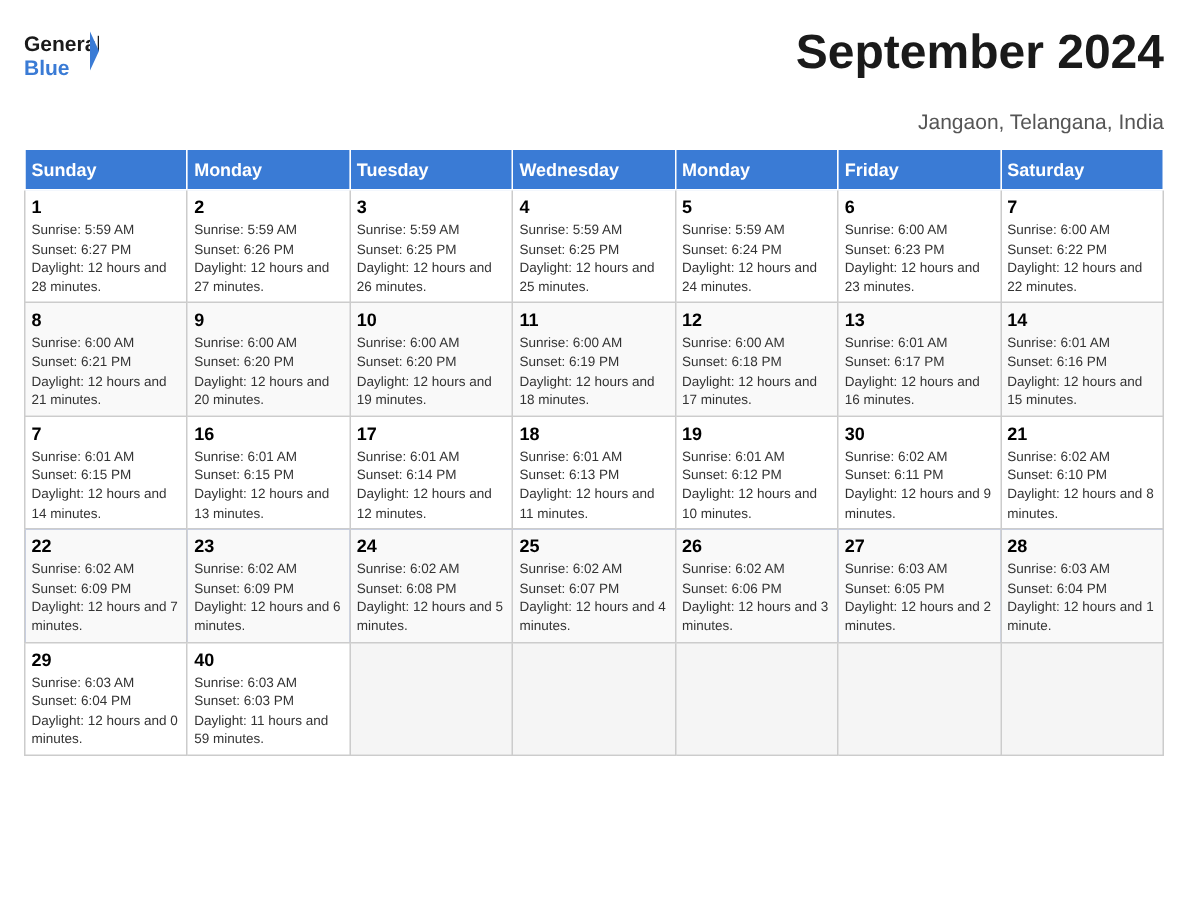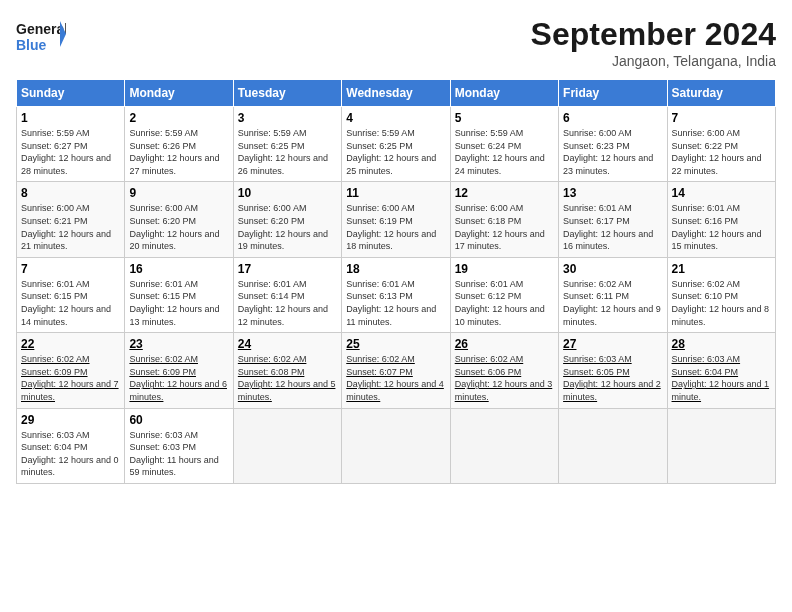--- a/index.html
+++ b/index.html
@@ -25,20 +25,21 @@
       text-align: right;
     }
     .month-title {
       font-size: 32px;
       font-weight: bold;
       color: #1a1a1a;
     }
     .location {
       font-size: 14px;
       color: #555;
+      margin-top: 20px;
     }
     table {
       width: 100%;
       border-collapse: collapse;
       font-size: 10px;
     }
     thead th {
       background: #3a7bd5;
       color: #fff;
       padding: 6px 4px;
@@ -270,21 +271,21 @@
       </td>
         <td>
         <span class="day-num">21</span>
         <div class="day-info">
           Sunrise: 6:02 AM<br>
           Sunset: 6:10 PM<br>
           Daylight: 12 hours and 8 minutes.
         </div>
       </td>
       </tr>
-      <tr style="background: #1d4ed8; text-decoration: underline;">
+      <tr style="background: #1d4ed8;">
         <td>
         <span class="day-num">22</span>
         <div class="day-info">
           Sunrise: 6:02 AM<br>
           Sunset: 6:09 PM<br>
           Daylight: 12 hours and 7 minutes.
         </div>
       </td>
         <td>
         <span class="day-num">23</span>
@@ -338,21 +339,21 @@
       <tr style="background: rgb(255, 255, 255);">
         <td>
         <span class="day-num">29</span>
         <div class="day-info">
           Sunrise: 6:03 AM<br>
           Sunset: 6:04 PM<br>
           Daylight: 12 hours and 0 minutes.
         </div>
       </td>
         <td>
-        <span class="day-num">60</span>
+        <span class="day-num">40</span>
         <div class="day-info">
           Sunrise: 6:03 AM<br>
           Sunset: 6:03 PM<br>
           Daylight: 11 hours and 59 minutes.
         </div>
       </td>
         <td class="empty"></td>
         <td class="empty"></td>
         <td class="empty"></td>
         <td class="empty"></td>

